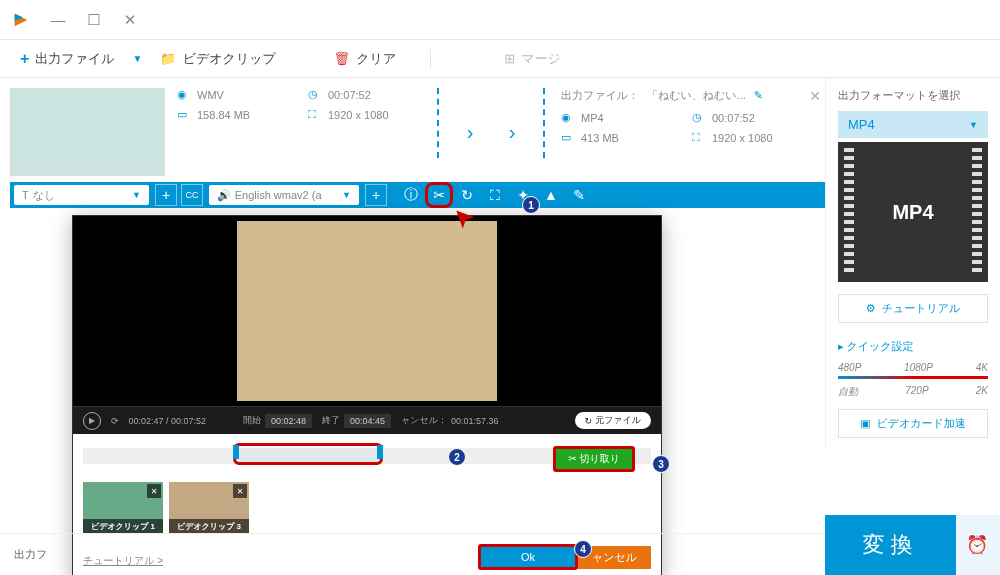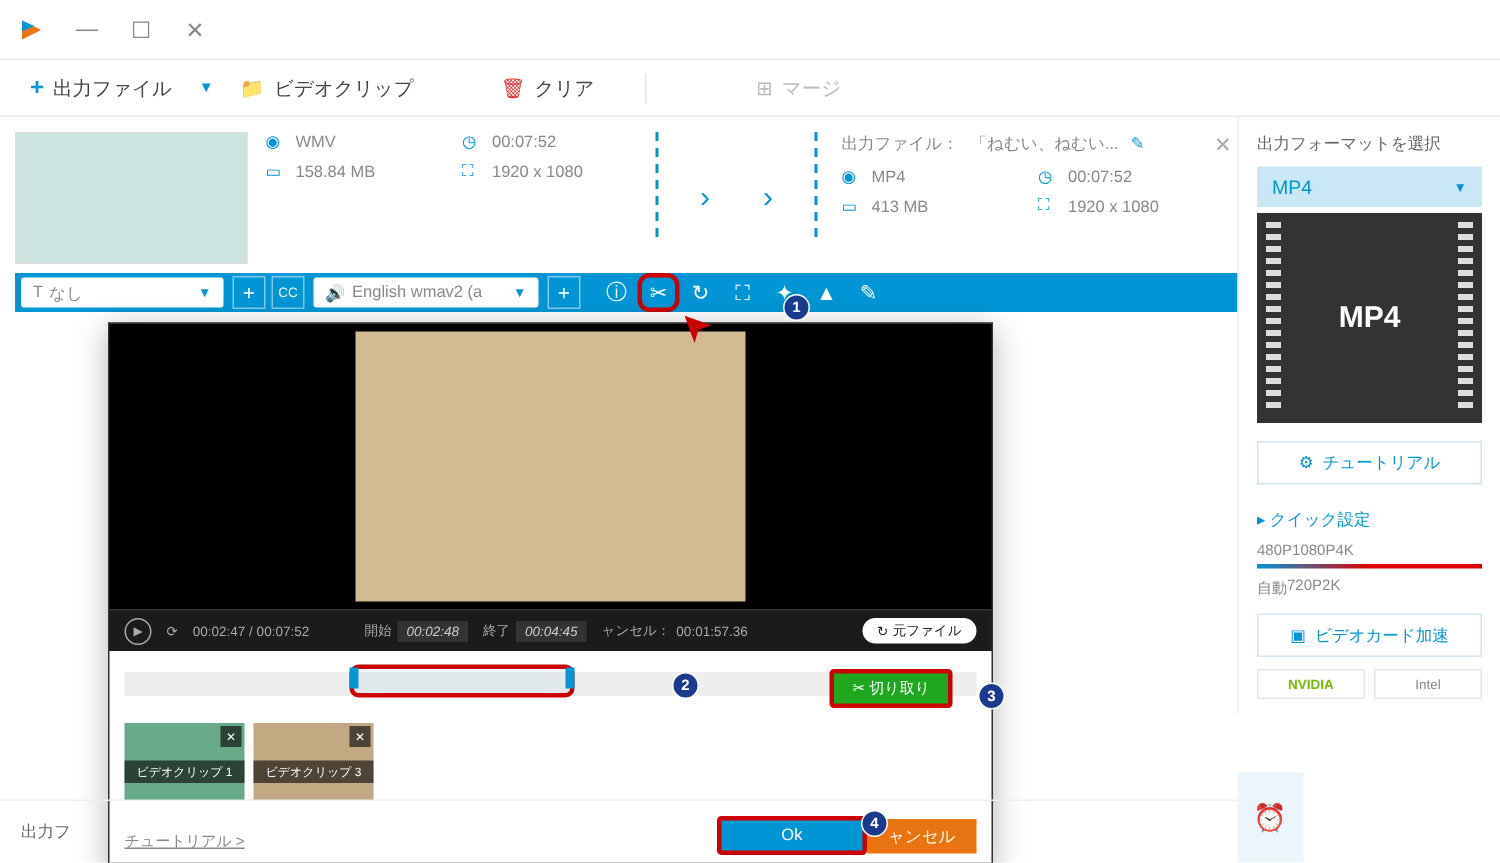--- a/index.html
+++ b/index.html
@@ -51,46 +51,46 @@
 .badge { width:18px; height:18px; border-radius:50%; background:#1a3a8f; color:#fff; border:1px solid #fff; font-size:10px; font-weight:bold; display:flex; align-items:center; justify-content:center; position:absolute; z-index:20;}
 
 
 .dialog { position:absolute; left:72px; top:215px; width:590px; background:#1b1b1b; box-shadow:0 4px 20px rgba(0,0,0,0.3); border:1px solid #333;}
 .dlg-title { color:#ccc; font-size:10px; padding:4px 8px; background:#2a2a2a;}
 .preview { height:190px; background:#000; display:flex; align-items:center; justify-content:center;}
 .preview-inner { width:260px; height:180px; background:#d4bb8f; }
 .controls { height:28px; background:#1b1b1b; display:flex; align-items:center; gap:10px; padding:0 10px; font-size:9px; color:#aaa; border-top:1px solid #333;}
 .play { width:18px; height:18px; border:1.5px solid #aaa; border-radius:50%; display:flex; align-items:center; justify-content:center;}
 .ctl-group { display:flex; align-items:center; gap:4px;}
-.ctl-val { background:#333; padding:2px 6px; color:#ccc;font-style:italic;}
+.ctl-val { background:#333; padding:2px 6px; color:#ccc;}
 .reset-btn { background:#fff; color:#222; padding:2px 10px; border-radius:10px; font-size:9px; display:flex; align-items:center; gap:3px;}
 
 
 .lower { background:#fff; padding:8px 10px 10px;}
 .timeline { height:16px; background:#eee; position:relative; margin:6px 0 18px;}
 .tl-sel { position:absolute; left:150px; width:150px; height:22px; top:-5px; border:3px solid #cc0000; border-radius:6px; background:rgba(0,150,214,0.05); }
 .tl-handle { position:absolute; width:6px; height:14px; background:#0096d6; top:-1px;}
 .cut-btn { position:absolute; right:16px; top:-2px; background:#1fa81f; color:#fff; font-size:10px; padding:3px 12px; border-radius:3px; border:3px solid #cc0000;}
 .clips { display:flex; gap:6px; margin-top:8px;}
 .clip { width:80px; height:52px; background:#6a8; position:relative; font-size:8px; color:#fff;}
-.clip .cap { position:absolute; bottom:12px; left:0; right:0; background:rgba(0,0,0,0.6); text-align:center; padding:2px;}
+.clip .cap { position:absolute; bottom:0; left:0; right:0; background:rgba(0,0,0,0.6); text-align:center; padding:2px;font-weight:bold;}
 .clip .cx { position:absolute; right:2px; top:2px; width:14px; height:14px; background:rgba(0,0,0,0.6); color:#fff; display:flex; align-items:center; justify-content:center;}
 .tutorial { color:#888; font-size:10px; text-decoration:underline; margin-top:8px; display:inline-block;}
 .btn-ok { background:#0096d6; color:#fff; padding:4px 40px; font-size:11px; border:3px solid #cc0000; border-radius:3px;}
 .btn-cancel { background:#e8730f; color:#fff; padding:4px 14px; font-size:11px;}
 
 
 .r-head { font-size:11px; color:#666; margin-bottom:8px;}
 .fmt-sel { background:#c8e8f5; color:#0096d6; padding:6px 10px; font-size:13px; display:flex; justify-content:space-between; align-items:center; margin-bottom:4px;}
 .fmt-thumb { height:140px; background:#333; display:flex; align-items:center; justify-content:center; color:#fff; font-size:24px; font-weight:bold; margin-bottom:12px; position:relative;}
 .fmt-thumb .strip { position:absolute; left:6px; top:6px; bottom:6px; width:10px; background:repeating-linear-gradient(#ddd 0 4px, #333 4px 8px);}
 .fmt-thumb .strip.r { left:auto; right:6px;}
 .param-btn { border:1px solid #cfe5ef; color:#0096d6; padding:6px; font-size:11px; display:flex; align-items:center; justify-content:center; gap:6px; margin-bottom:16px;}
 .quick-head { color:#0096d6; font-size:11px; margin-bottom:8px;}
-.quality-row { display:flex; font-size:10px; color:#888; margin-bottom:3px;}
+.quality-row { display:flex; justify-content:space-between; font-size:10px; color:#888; margin-bottom:3px;font-style:italic;}
 .quality-slider { height:3px; background:linear-gradient(90deg,#0096d6,#d00,#d00); margin-bottom:6px;}
 .gpu-btn { border:1px solid #cfe5ef; color:#0096d6; padding:6px; font-size:11px; display:flex; align-items:center; justify-content:center; gap:6px; margin-top:10px;}
 .gpu-logos { display:flex; gap:6px; margin-top:8px;}
 .gpu-logo { flex:1; border:1px solid #e4e4e4; padding:4px; font-size:9px; color:#888; text-align:center;}
 .nvidia { color:#76b900; font-weight:bold;}
 
 
 .bottom { position:absolute; bottom:0; left:0; right:175px; height:42px; border-top:1px solid #eee; display:flex; align-items:center; padding:0 14px; font-size:11px; color:#666;}
 .convert-row { position:absolute; bottom:0; right:0; width:175px; height:60px; display:flex; align-items:stretch;}
 .convert-btn { flex:1; background:#0096d6; color:#fff; font-size:22px; display:flex; align-items:center; justify-content:center; letter-spacing:6px;}
@@ -252,24 +252,20 @@
     <div class="quality-slider"></div>
     <div class="quality-row">
         <span>自動</span>
         <span>720P</span>
         <span>2K</span>
       </div>
     <div class="gpu-btn">
         <span>▣</span>
         <span>ビデオカード加速</span>
       </div>
-    <div class="gpu-logos">
-      <div class="gpu-logo nvidia">NVIDIA</div>
-      <div class="gpu-logo">Intel</div>
-    </div>
   </div>
 </div>
 
 <div class="anno-arrow" style="left:452px; top:202px;">➤</div>
 <div class="badge" style="left:522px; top:196px;">1</div>
 
 <div class="dialog">
   <div class="preview">
       <div class="preview-inner"></div>
     </div>
@@ -326,16 +322,17 @@
 </div>
 
 <div class="badge" style="left:448px; top:448px;">2</div>
 <div class="badge" style="left:652px; top:455px;">3</div>
 <div class="badge" style="left:574px; top:540px;">4</div>
 
 <div class="bottom">
   <span>出力フ</span>
 </div>
 <div class="convert-row">
+  <div class="convert-btn">変換</div>
   <div class="timer-btn">
       <span>⏰</span>
     </div>
 </div>
 
 </body></html>

